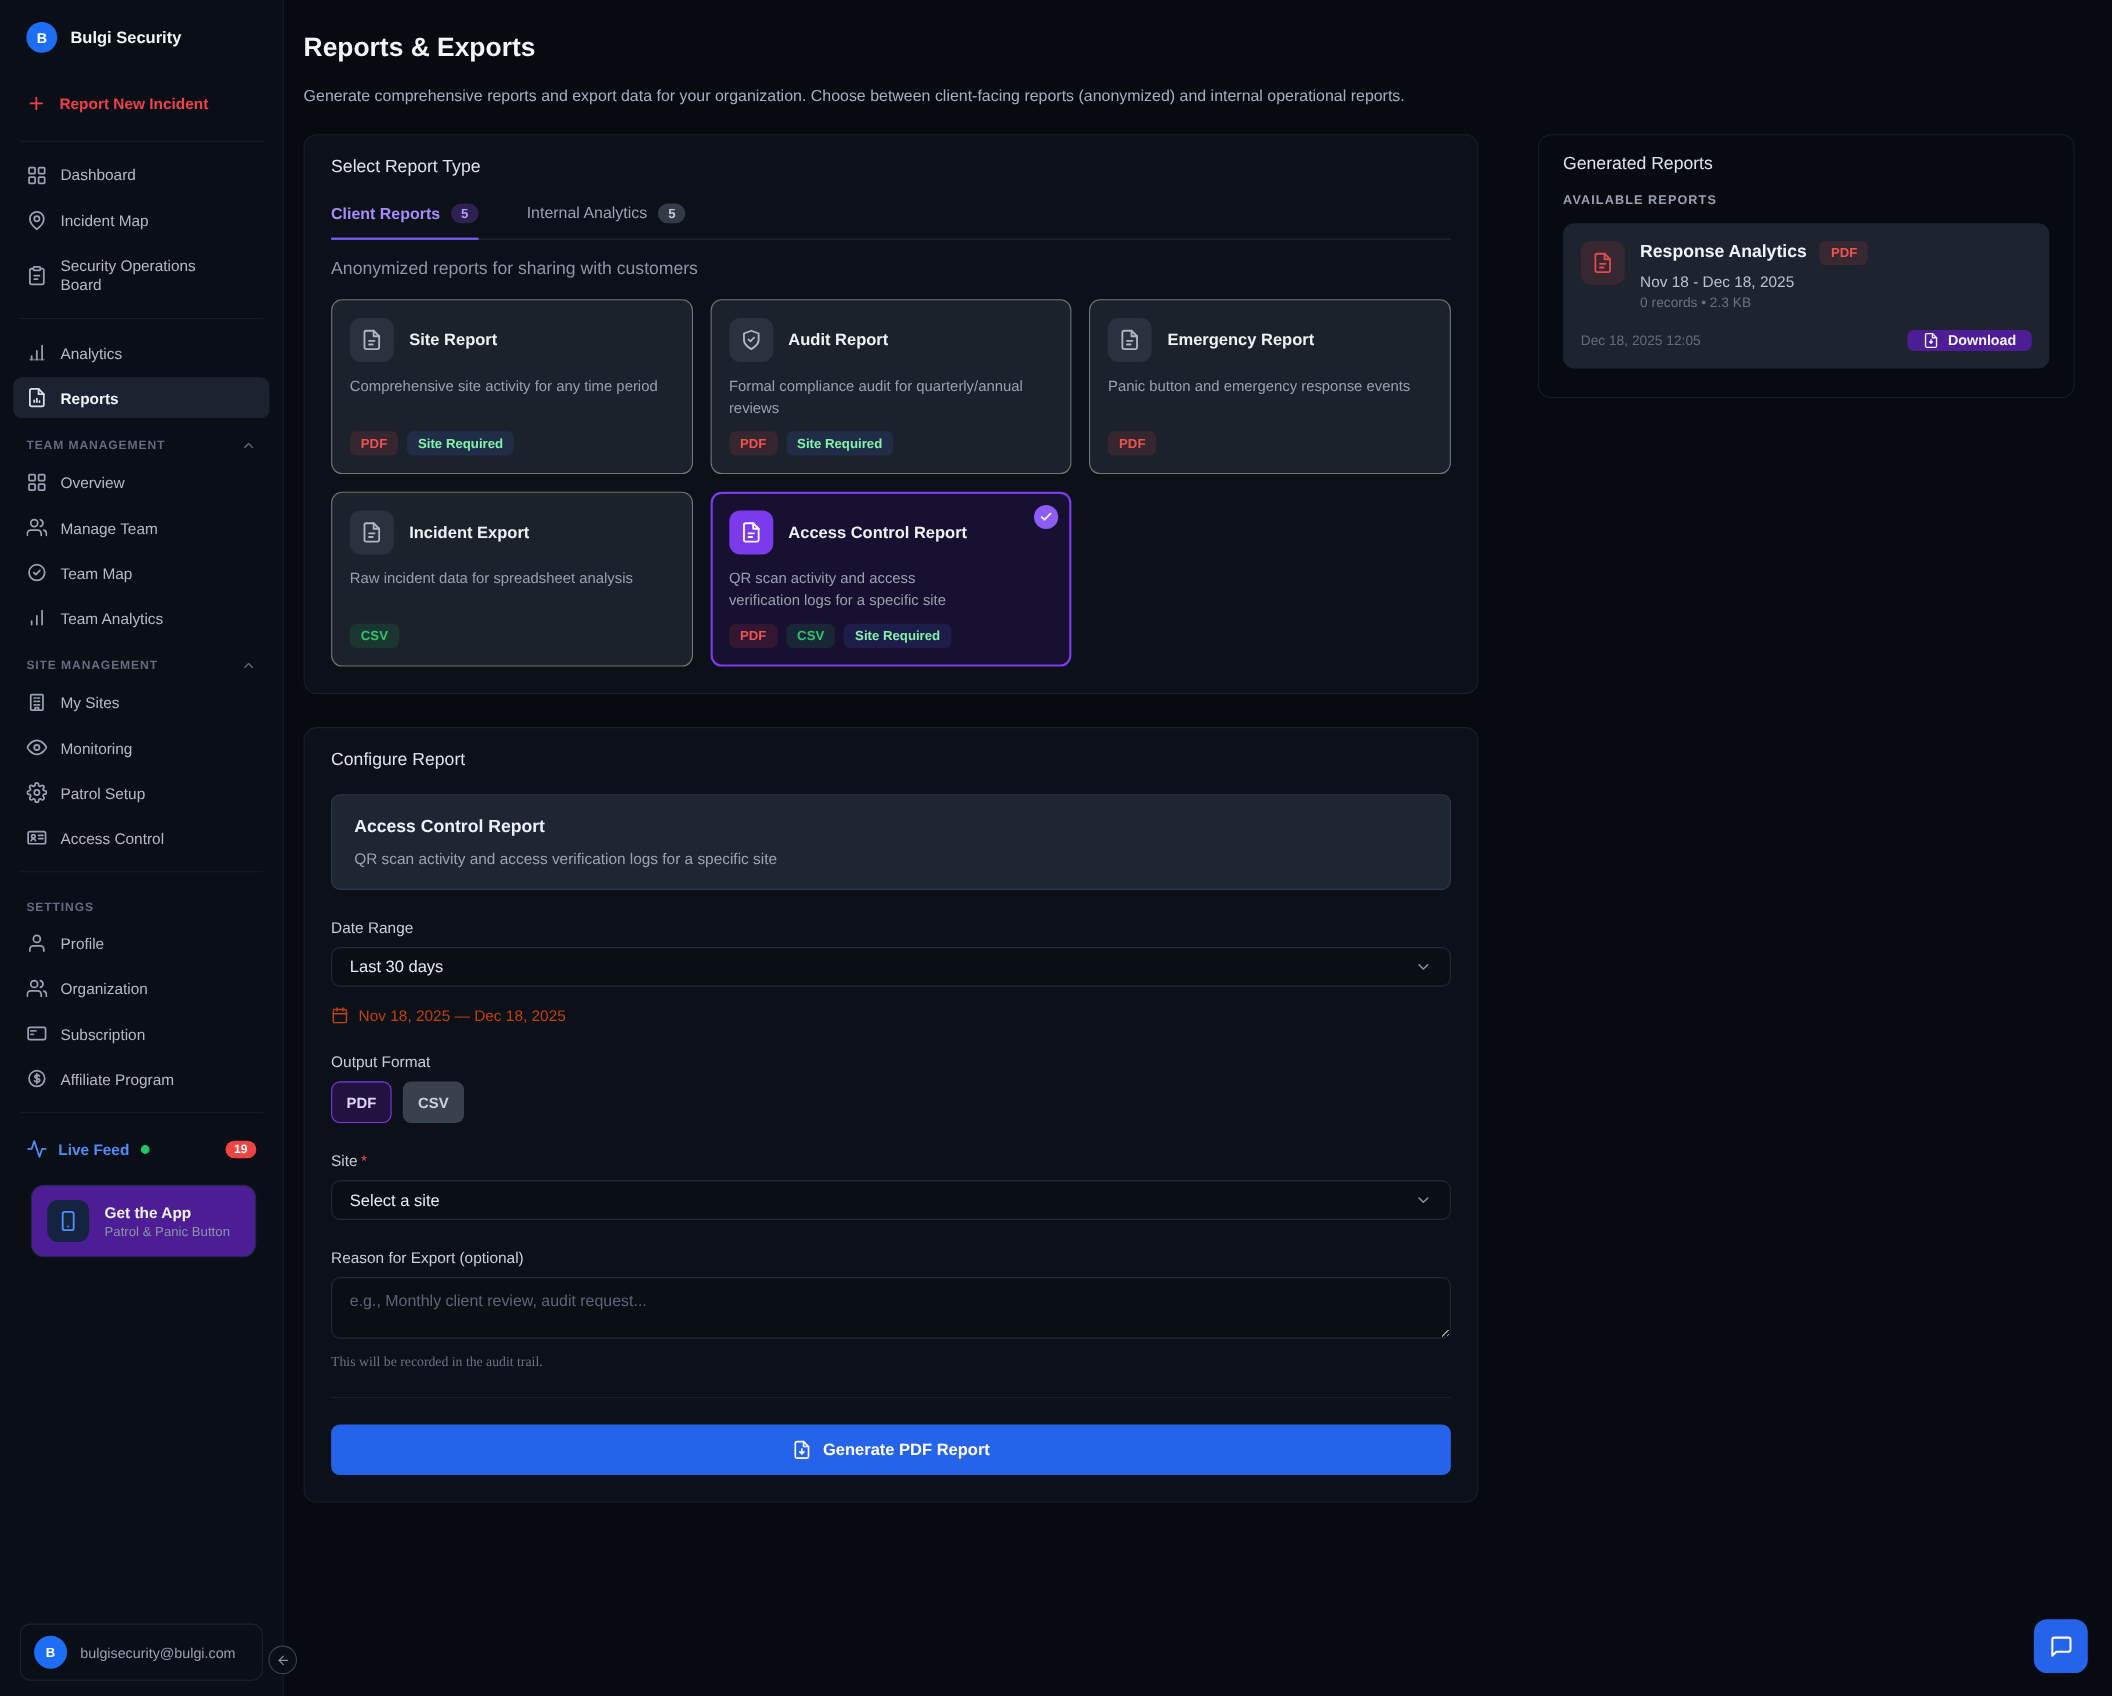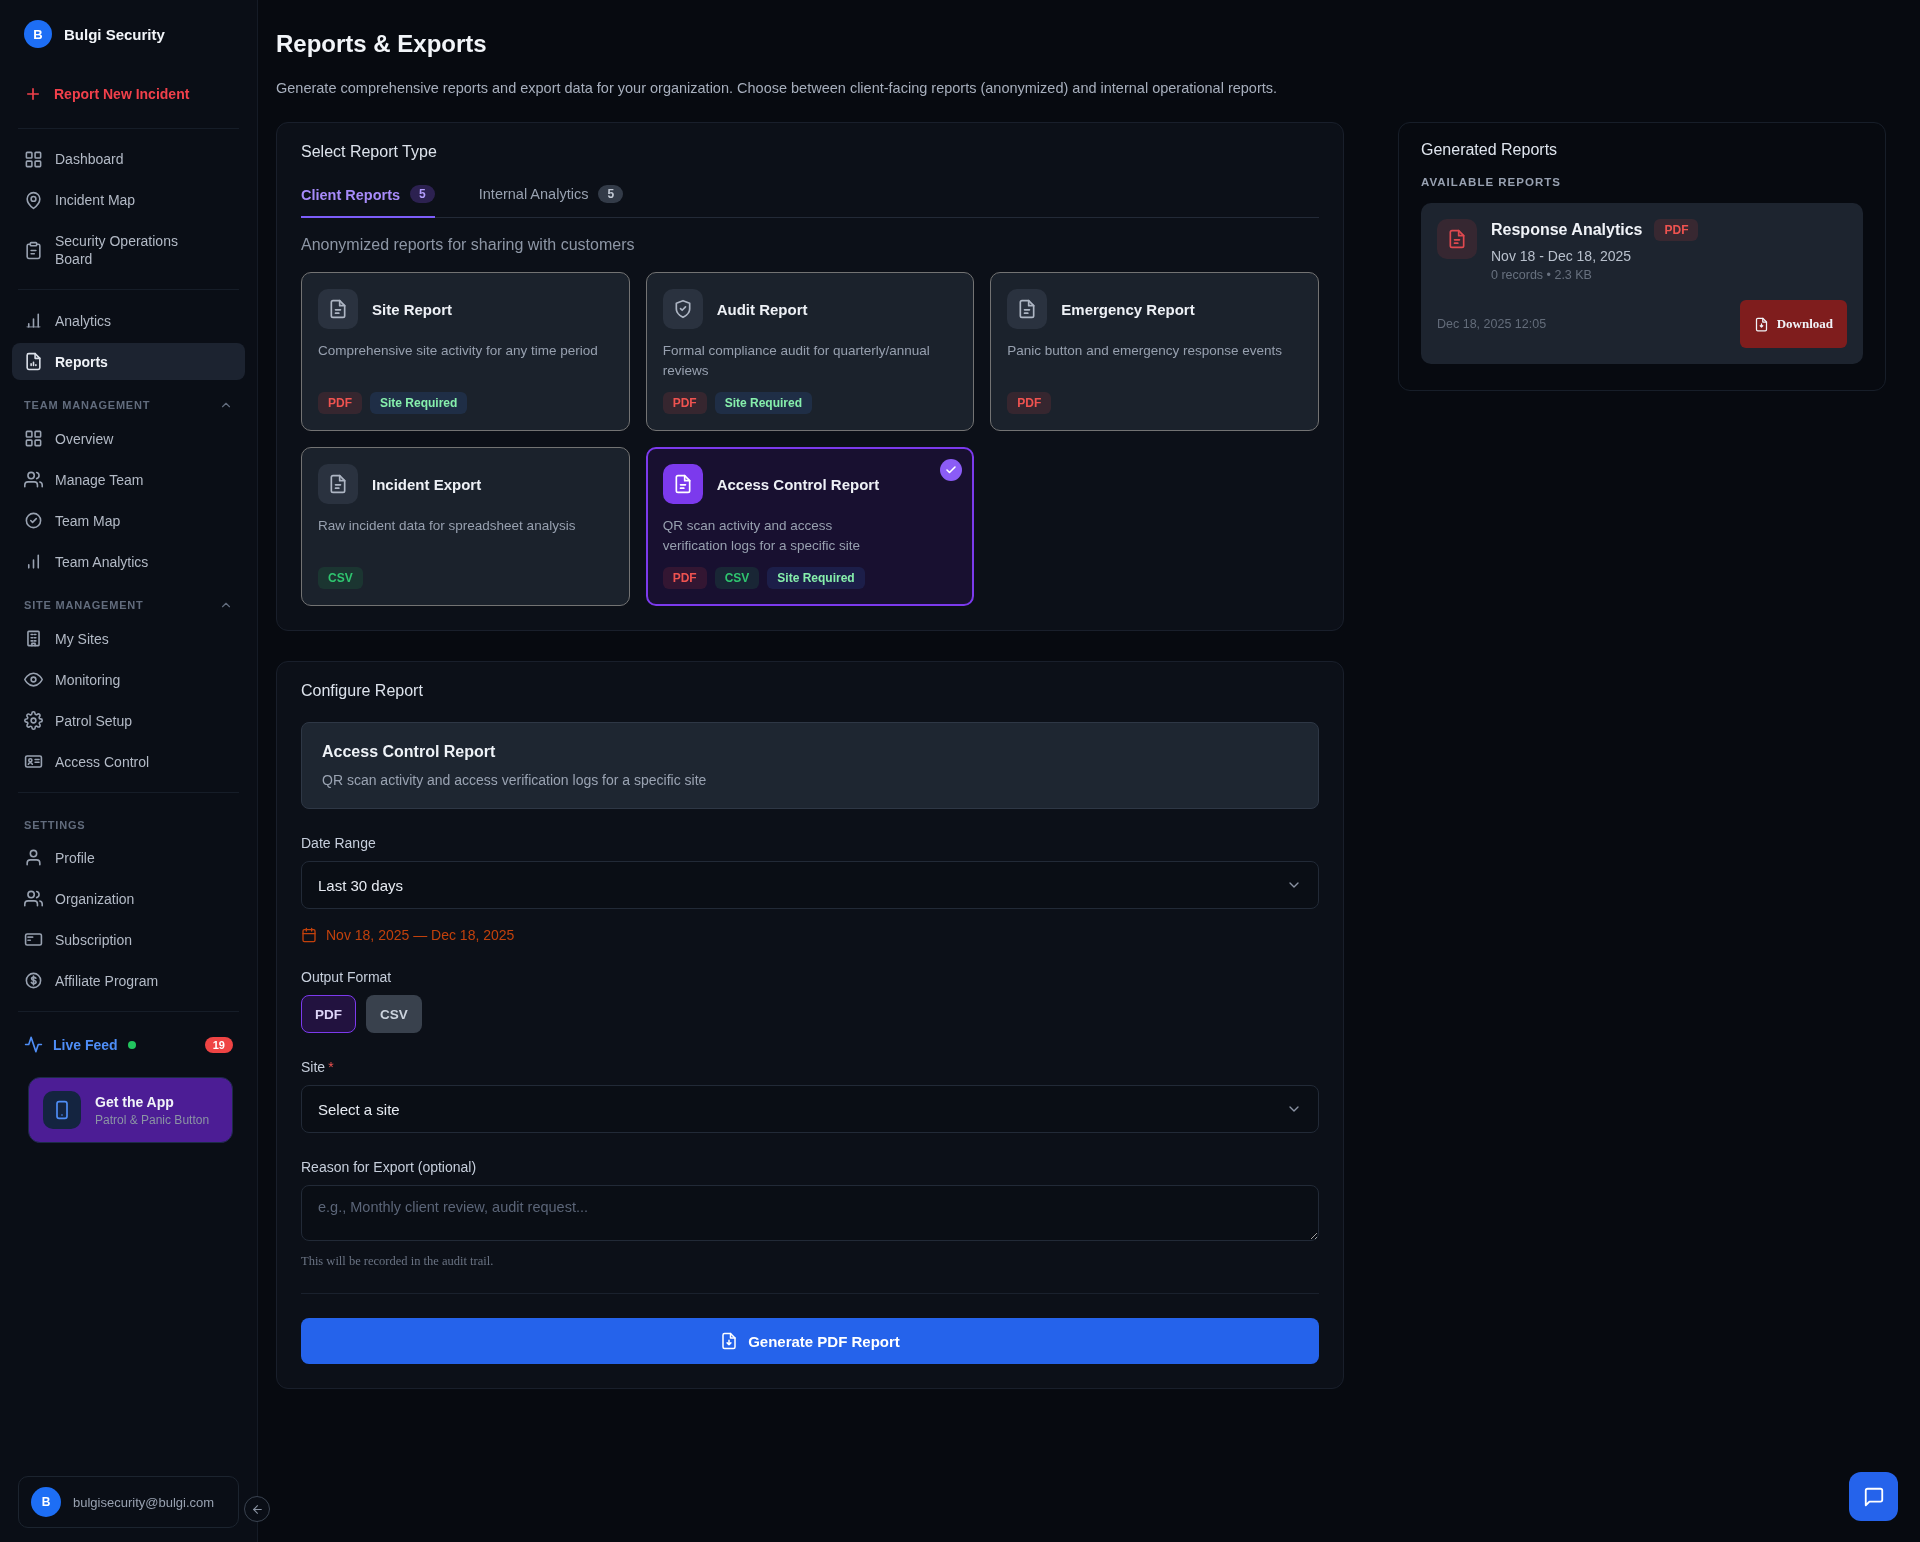--- a/index.html
+++ b/index.html
@@ -90,21 +90,21 @@
   .type-card.selected .tc-icon{background:var(--accent-purple);color:#fff;}
   .check-circle{position:absolute;top:10px;right:10px;width:22px;height:22px;border-radius:50%;
     background:#8b5cf6;color:#fff;display:flex;align-items:center;justify-content:center;}
   
   .configure-card{margin-top:30px;}
   .summary-box{margin-top:22px;background:#1e2631;border:1px solid #2e3745;border-radius:8px;padding:20px;}
   .summary-title{font-size:16px;font-weight:700;color:#eef2f7;}
   .summary-desc{margin-top:11px;font-size:14px;color:#9aa3b2;}
   .fld-label{margin-top:26px;font-size:14px;color:#c6cedb;margin-bottom:10px;}
   .req{color:#ef5350;margin-left:3px;}
-  .select{height:48px;background:#0a0e15;border:1px solid #222a37;border-radius:8px;
+  .select{height:36px;background:#0a0e15;border:1px solid #222a37;border-radius:8px;
     display:flex;align-items:center;justify-content:space-between;padding:0 16px;
     font-size:15px;color:#e7ebf2;cursor:pointer;}
   .select .chev{color:#8b93a3;}
   .date-note{margin-top:18px;display:flex;align-items:flex-start;gap:9px;font-size:14px;color:#c2410c;}
   .fmt-row{display:flex;gap:10px;}
   .fmt-btn{height:38px;min-width:50px;padding:0 13px;border-radius:8px;font-size:13.5px;font-weight:600;
     display:flex;align-items:center;justify-content:center;cursor:pointer;
     background:#39414d;color:#ccd3dd;border:1.5px solid transparent;}
   .fmt-btn.selected{background:#22123f;border-color:var(--accent-purple);color:#ded5f8;}
   textarea.reason{width:100%;height:56px;background:#0a0e15;border:1px solid #222a37;border-radius:8px;
@@ -123,22 +123,22 @@
   .report-card{margin-top:15px;background:#1d242f;border-radius:10px;padding:16px;}
   .rc-row{display:flex;gap:14px;}
   .rc-icon{width:40px;height:40px;border-radius:10px;background:rgba(239,68,68,.12);color:#e0494f;
     display:flex;align-items:center;justify-content:center;flex:none;}
   .rc-title-row{display:flex;align-items:center;gap:12px;}
   .rc-title{font-size:16px;font-weight:700;color:#f0f3f8;}
   .rc-range{margin-top:7px;font-size:14px;color:#b9c1cd;}
   .rc-meta{margin-top:4px;font-size:12.5px;color:#68717f;}
   .rc-footer{margin-top:18px;display:flex;align-items:center;justify-content:space-between;}
   .rc-time{font-size:12.5px;color:#636c7a;}
-  .download-btn{display:flex;align-items:center;gap:8px;background:#7f1d1d;border:none;border-radius:6px;
-    padding:16px 14px;color:#f0f3f8;font-size:13px;font-weight:700;cursor:pointer;font-family:Liberation Serif, serif;}
+  .download-btn{display:flex;align-items:center;gap:8px;background:#4c1d95;border:none;border-radius:6px;
+    padding:2px 14px;color:#f0f3f8;font-size:13px;font-weight:700;cursor:pointer;font-family:Liberation Sans, sans-serif;}
   
   .chat-fab{position:absolute;right:22px;bottom:21px;width:49px;height:49px;border-radius:12px;
     background:var(--btn-blue);color:#fff;display:flex;align-items:center;justify-content:center;cursor:pointer;}
 </style>
 </head>
 <body>
 
 <aside class="sidebar">
   <div class="logo-row">
     <div class="logo-circle">B</div>

